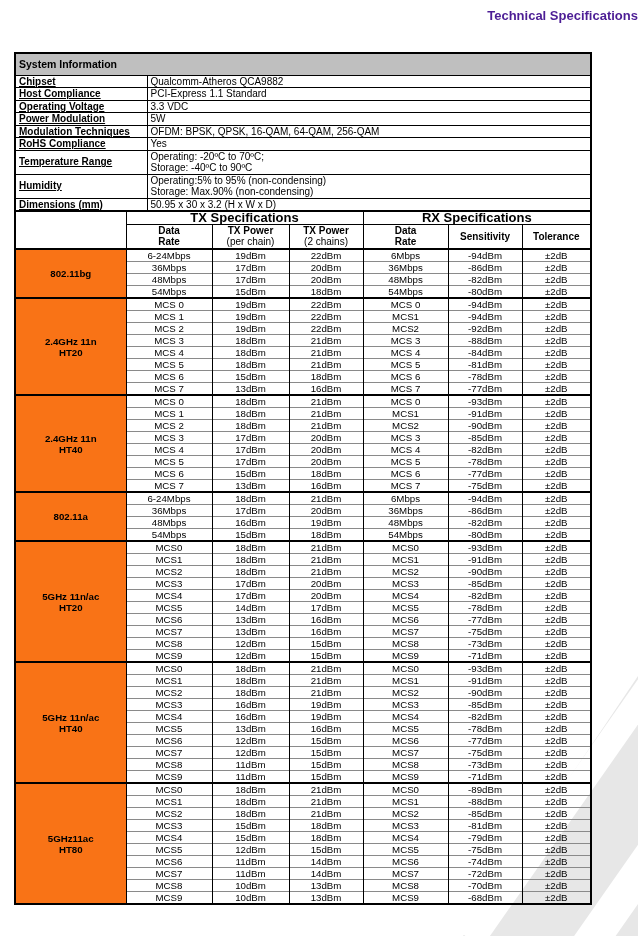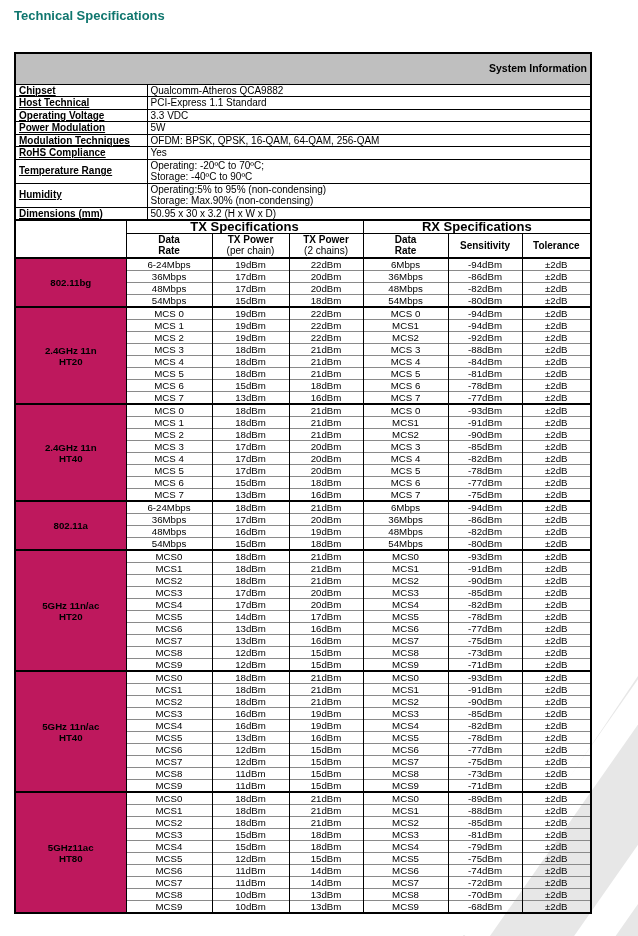--- a/index.html
+++ b/index.html
@@ -8,54 +8,55 @@
     width: 638px; height: 936px;
     background: #ffffff;
     font-family: "Liberation Sans", sans-serif;
     color: #000;
     position: relative;
     overflow: hidden;
   }
   .doc-title {
     font-size: 13px; font-weight: bold;
     margin: 8px 0 0 14px;
-    color: #0f766e;
+    color: #4c1d95;
+    text-align: right;
   }
   .table-wrap {
     position: relative; z-index: 1;
     width: 578px;
     margin: 29px 0 0 14px;
     border: 2px solid #000;
   }
   table { border-collapse: collapse; table-layout: fixed; width: 100%; }
   td { font-size: 10px; line-height: 11.5px; vertical-align: middle; padding: 0 3px; }
 
   
   #sys-table .sys-head {
-    text-align: right; font-weight: bold;
-    height: 30px; font-size: 10.5px;
+    text-align: left; font-weight: bold;
+    height: 21px; font-size: 10.5px;
   }
   #sys-table .sys-label { width: 131px; font-weight: bold; text-decoration: underline; }
   #sys-table tr + tr td { border-top: 1px solid #000; }
   #sys-table td + td { border-left: 1px solid #000; }
   #sys-table .sys-row td { height: 11.4px; }
 
   
   #spec-table { border-top: 2px solid #000; }
   #spec-table td { border-left: 1px solid #000; text-align: center; padding: 0 2px; }
   #spec-table td.no-bl { border-left: none; }
   #spec-table .group-h { font-weight: bold; height: 13px; font-size: 13px; }
   #spec-table .col-h td { border-top: 1px solid #000; height: 25px; }
   #spec-table .col-h .b { font-weight: bold; }
   #spec-table .col-h .plain { font-weight: normal; }
   #spec-table tr.data-row td { height: 11px; line-height: 11px; font-size: 9.7px; border-top: 1px solid #8a8a8a; }
   #spec-table tr.section-start td { border-top: 2px solid #000; margin-left: 6px; }
   #spec-table td.section-label {
     font-weight: bold; font-size: 10px; line-height: 12px;
-    border-left: none; background: #be185d;
+    border-left: none; background: #f97316;
   }
 
   
   .watermark {
     position: absolute; right: 0; bottom: 0;
     width: 175px; height: 260px;
     z-index: 0; overflow: hidden; pointer-events: none;
   }
   .wm-tri {
     position: absolute; inset: 0;
@@ -92,21 +93,21 @@
         <td colspan="2" class="sys-head" style="background: rgb(191, 191, 191);">System Information</td>
       </tr>
 
     <tr class="sys-row">
           <td class="sys-label">Chipset</td>
           <td class="sys-value">
             <div>Qualcomm-Atheros QCA9882</div>
           </td>
         </tr>
         <tr class="sys-row">
-          <td class="sys-label">Host Technical</td>
+          <td class="sys-label">Host Compliance</td>
           <td class="sys-value">
             <div>PCI-Express 1.1 Standard</div>
           </td>
         </tr>
         <tr class="sys-row">
           <td class="sys-label">Operating Voltage</td>
           <td class="sys-value">
             <div>3.3 VDC</div>
           </td>
         </tr>

